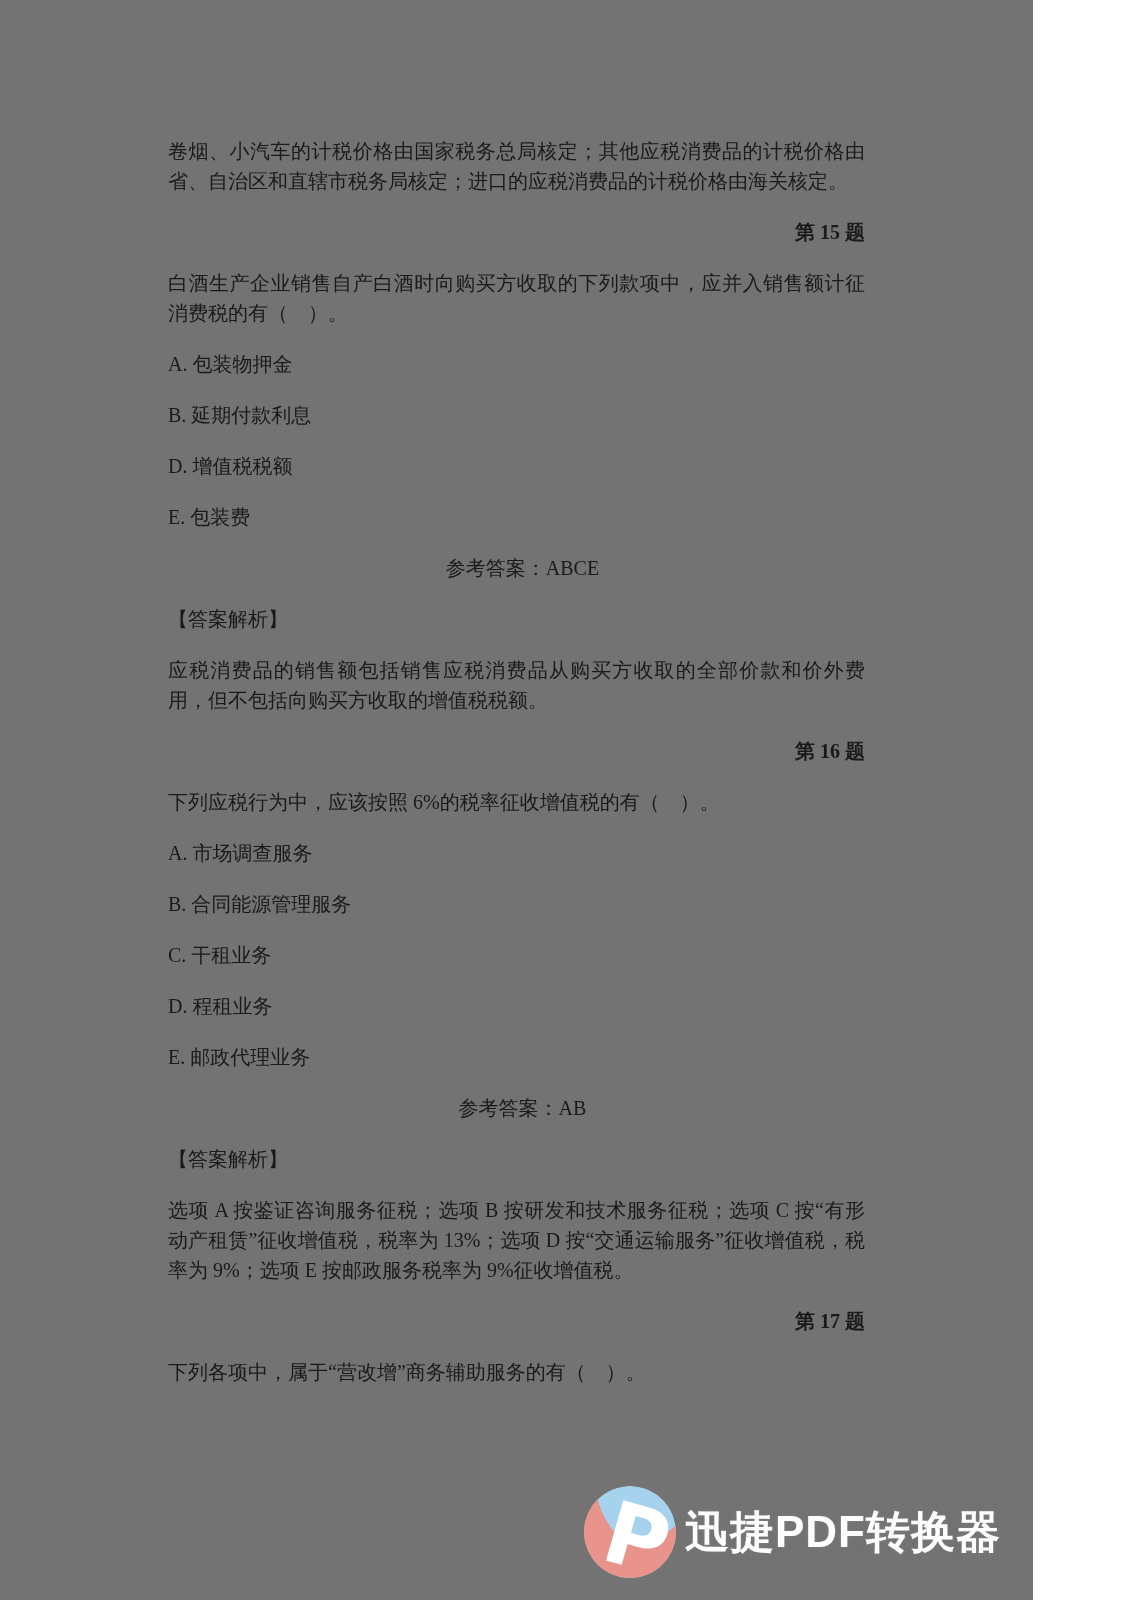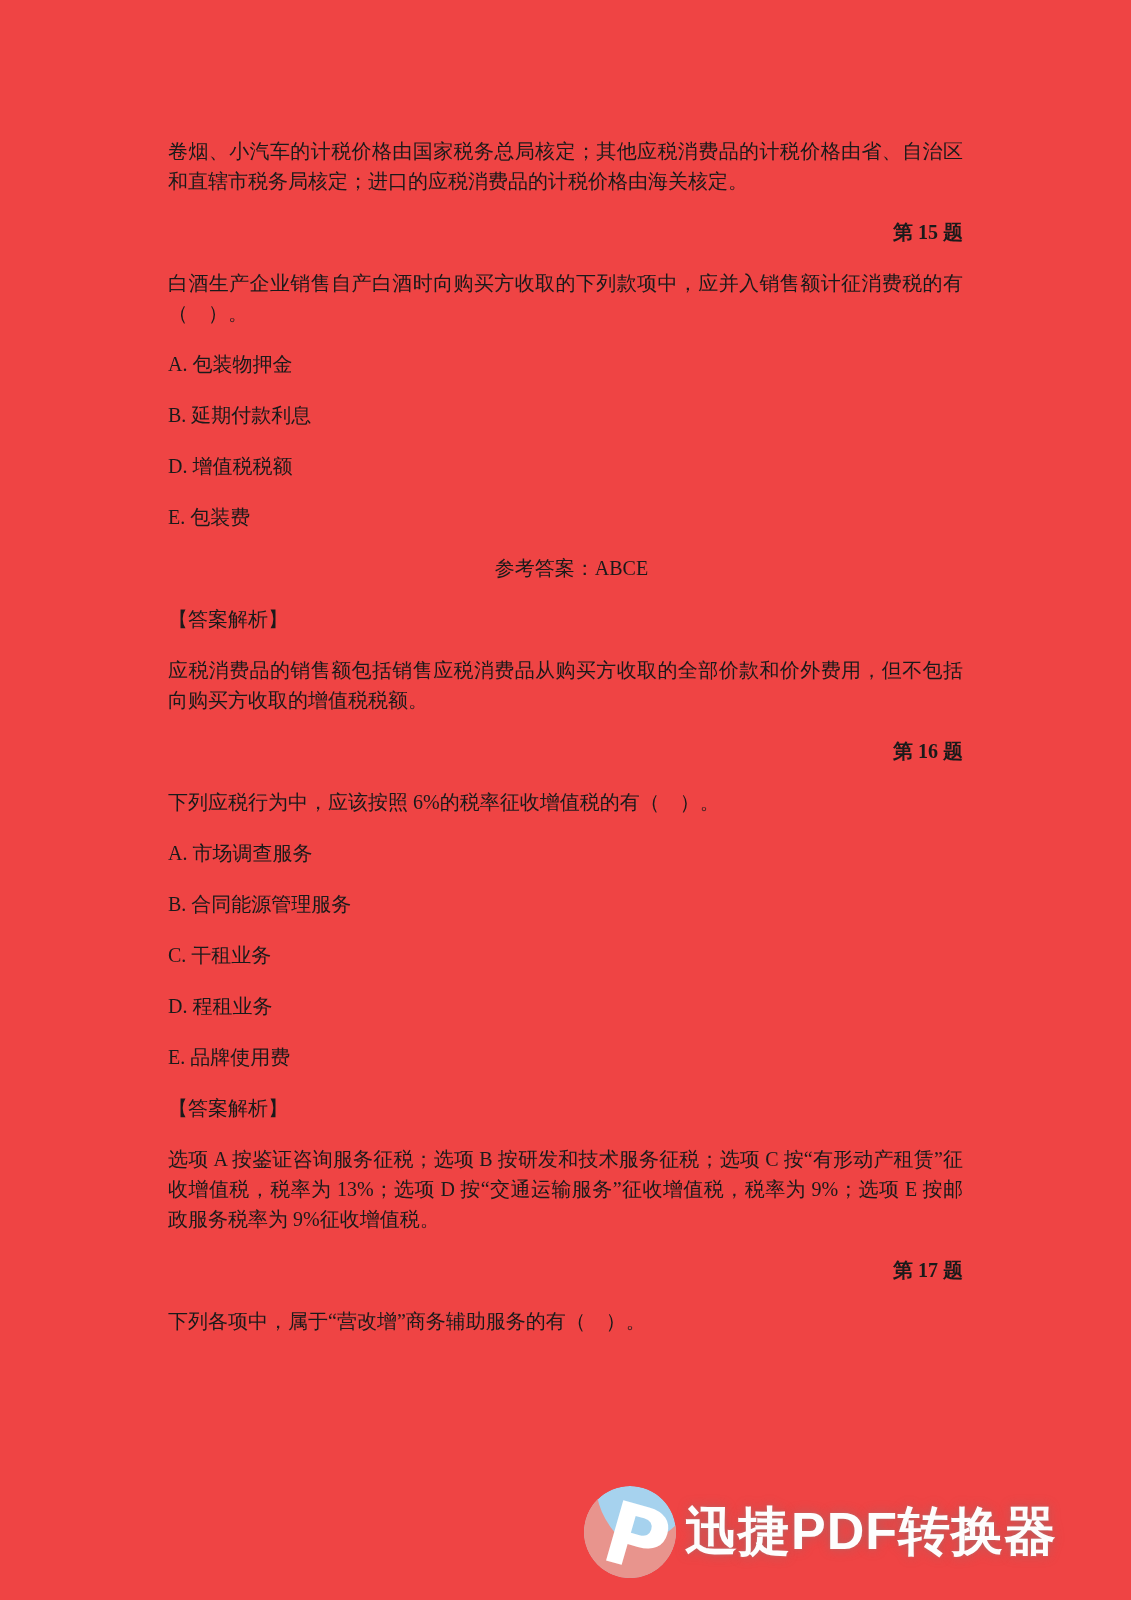--- a/index.html
+++ b/index.html
@@ -7,23 +7,23 @@
   html, body {
     width: 1131px;
     height: 1600px;
     background: #ffffff;
     overflow: hidden;
     font-family: "Liberation Serif", "DejaVu Serif", serif;
   }
 
   .page {
     position: relative;
-    width: 1131px;
+    width: 1033px;
     height: 1600px;
-    background: #ef4444;
+    background: #737373;
   }
 
   .content {
     padding: 136px 168px 0 168px;
     font-size: 20px;
     line-height: 30px;
     color: #1a1a1a;
     text-align: justify;
   }
 
@@ -60,21 +60,21 @@
 
   .wm-logo {
     width: 100px;
     height: 100px;
     flex: 0 0 auto;
   }
 
   .wm-text {
     font-family: "Liberation Sans", "DejaVu Sans", sans-serif;
     font-weight: bold;
-    font-size: 52px;
+    font-size: 44px;
     letter-spacing: 1px;
     color: #fdfdfd;
     text-shadow: 0 0 12px rgba(120,120,120,0.45), 0 0 3px rgba(160,160,160,0.35);
     white-space: nowrap;
   }
 </style>
 </head>
 <body>
 
 <div class="page">
@@ -91,21 +91,22 @@
     <p class="answer">参考答案：ABCE</p>
     <p class="analysis-header">【答案解析】</p>
     <p class="para">应税消费品的销售额包括销售应税消费品从购买方收取的全部价款和价外费用，但不包括向购买方收取的增值税税额。</p>
 
     <p class="qtitle">第 16 题</p>
     <p class="para">下列应税行为中，应该按照 6%的税率征收增值税的有（　）。</p>
     <p class="option">A. 市场调查服务</p>
     <p class="option">B. 合同能源管理服务</p>
     <p class="option">C. 干租业务</p>
     <p class="option">D. 程租业务</p>
-    <p class="option">E. 品牌使用费</p>
+    <p class="option">E. 邮政代理业务</p>
+    <p class="answer">参考答案：AB</p>
     <p class="analysis-header">【答案解析】</p>
     <p class="para">选项 A 按鉴证咨询服务征税；选项 B 按研发和技术服务征税；选项 C 按“有形动产租赁”征收增值税，税率为 13%；选项 D 按“交通运输服务”征收增值税，税率为 9%；选项 E 按邮政服务税率为 9%征收增值税。</p>
 
     <p class="qtitle">第 17 题</p>
     <p class="para">下列各项中，属于“营改增”商务辅助服务的有（　）。</p>
 
   </div>
 
   <div class="watermark">
     <svg class="wm-logo" viewBox="0 0 100 100" aria-hidden="true">

